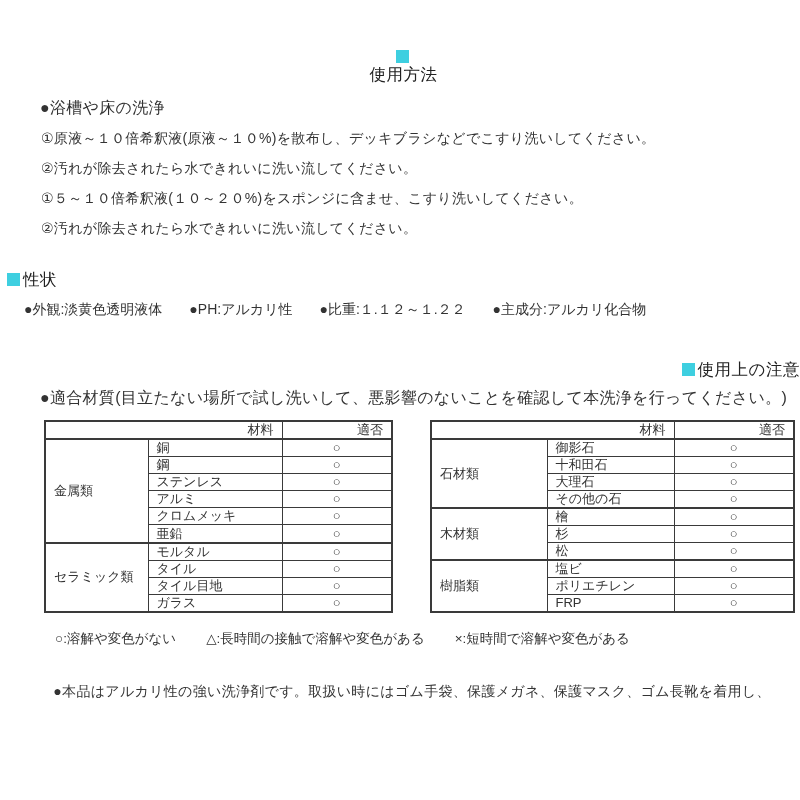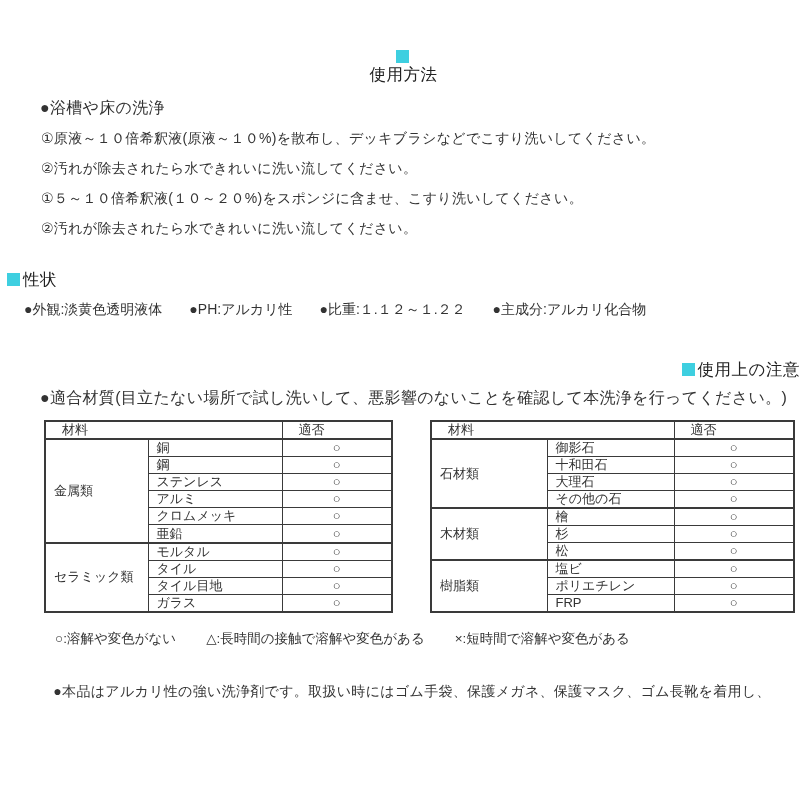--- a/index.html
+++ b/index.html
@@ -39,21 +39,21 @@
 
   table.compat { border-collapse: collapse; border: 2px solid #3a3a3a; font-size: 13px; table-layout: fixed; }
   table.compat th, table.compat td {
     border: 1px solid #3a3a3a;
     font-weight: normal;
     height: 16px; line-height: 16px;
     padding: 0 8px;
     overflow: hidden; white-space: nowrap;
   }
   table.compat tr.group-start td { border-top: 2px solid #3a3a3a; }
-  table.compat th { text-align: left; padding-left: 16px; }
+  table.compat th { text-align: right; padding-left: 16px; }
   td.c-group { text-align: left; vertical-align: middle; }
   td.c-item  { text-align: left; }
   td.c-mark, th.c-mark { text-align: center; }
   table.t0 td.c-group, table.t0 col.g { width: 103px; }
   table.t0 td.c-item  { width: 134px; }
   table.t0 .c-mark    { width: 110px; }
   table.t1 td.c-group { width: 116px; }
   table.t1 td.c-item  { width: 127px; }
   table.t1 .c-mark    { width: 120px; }
 

